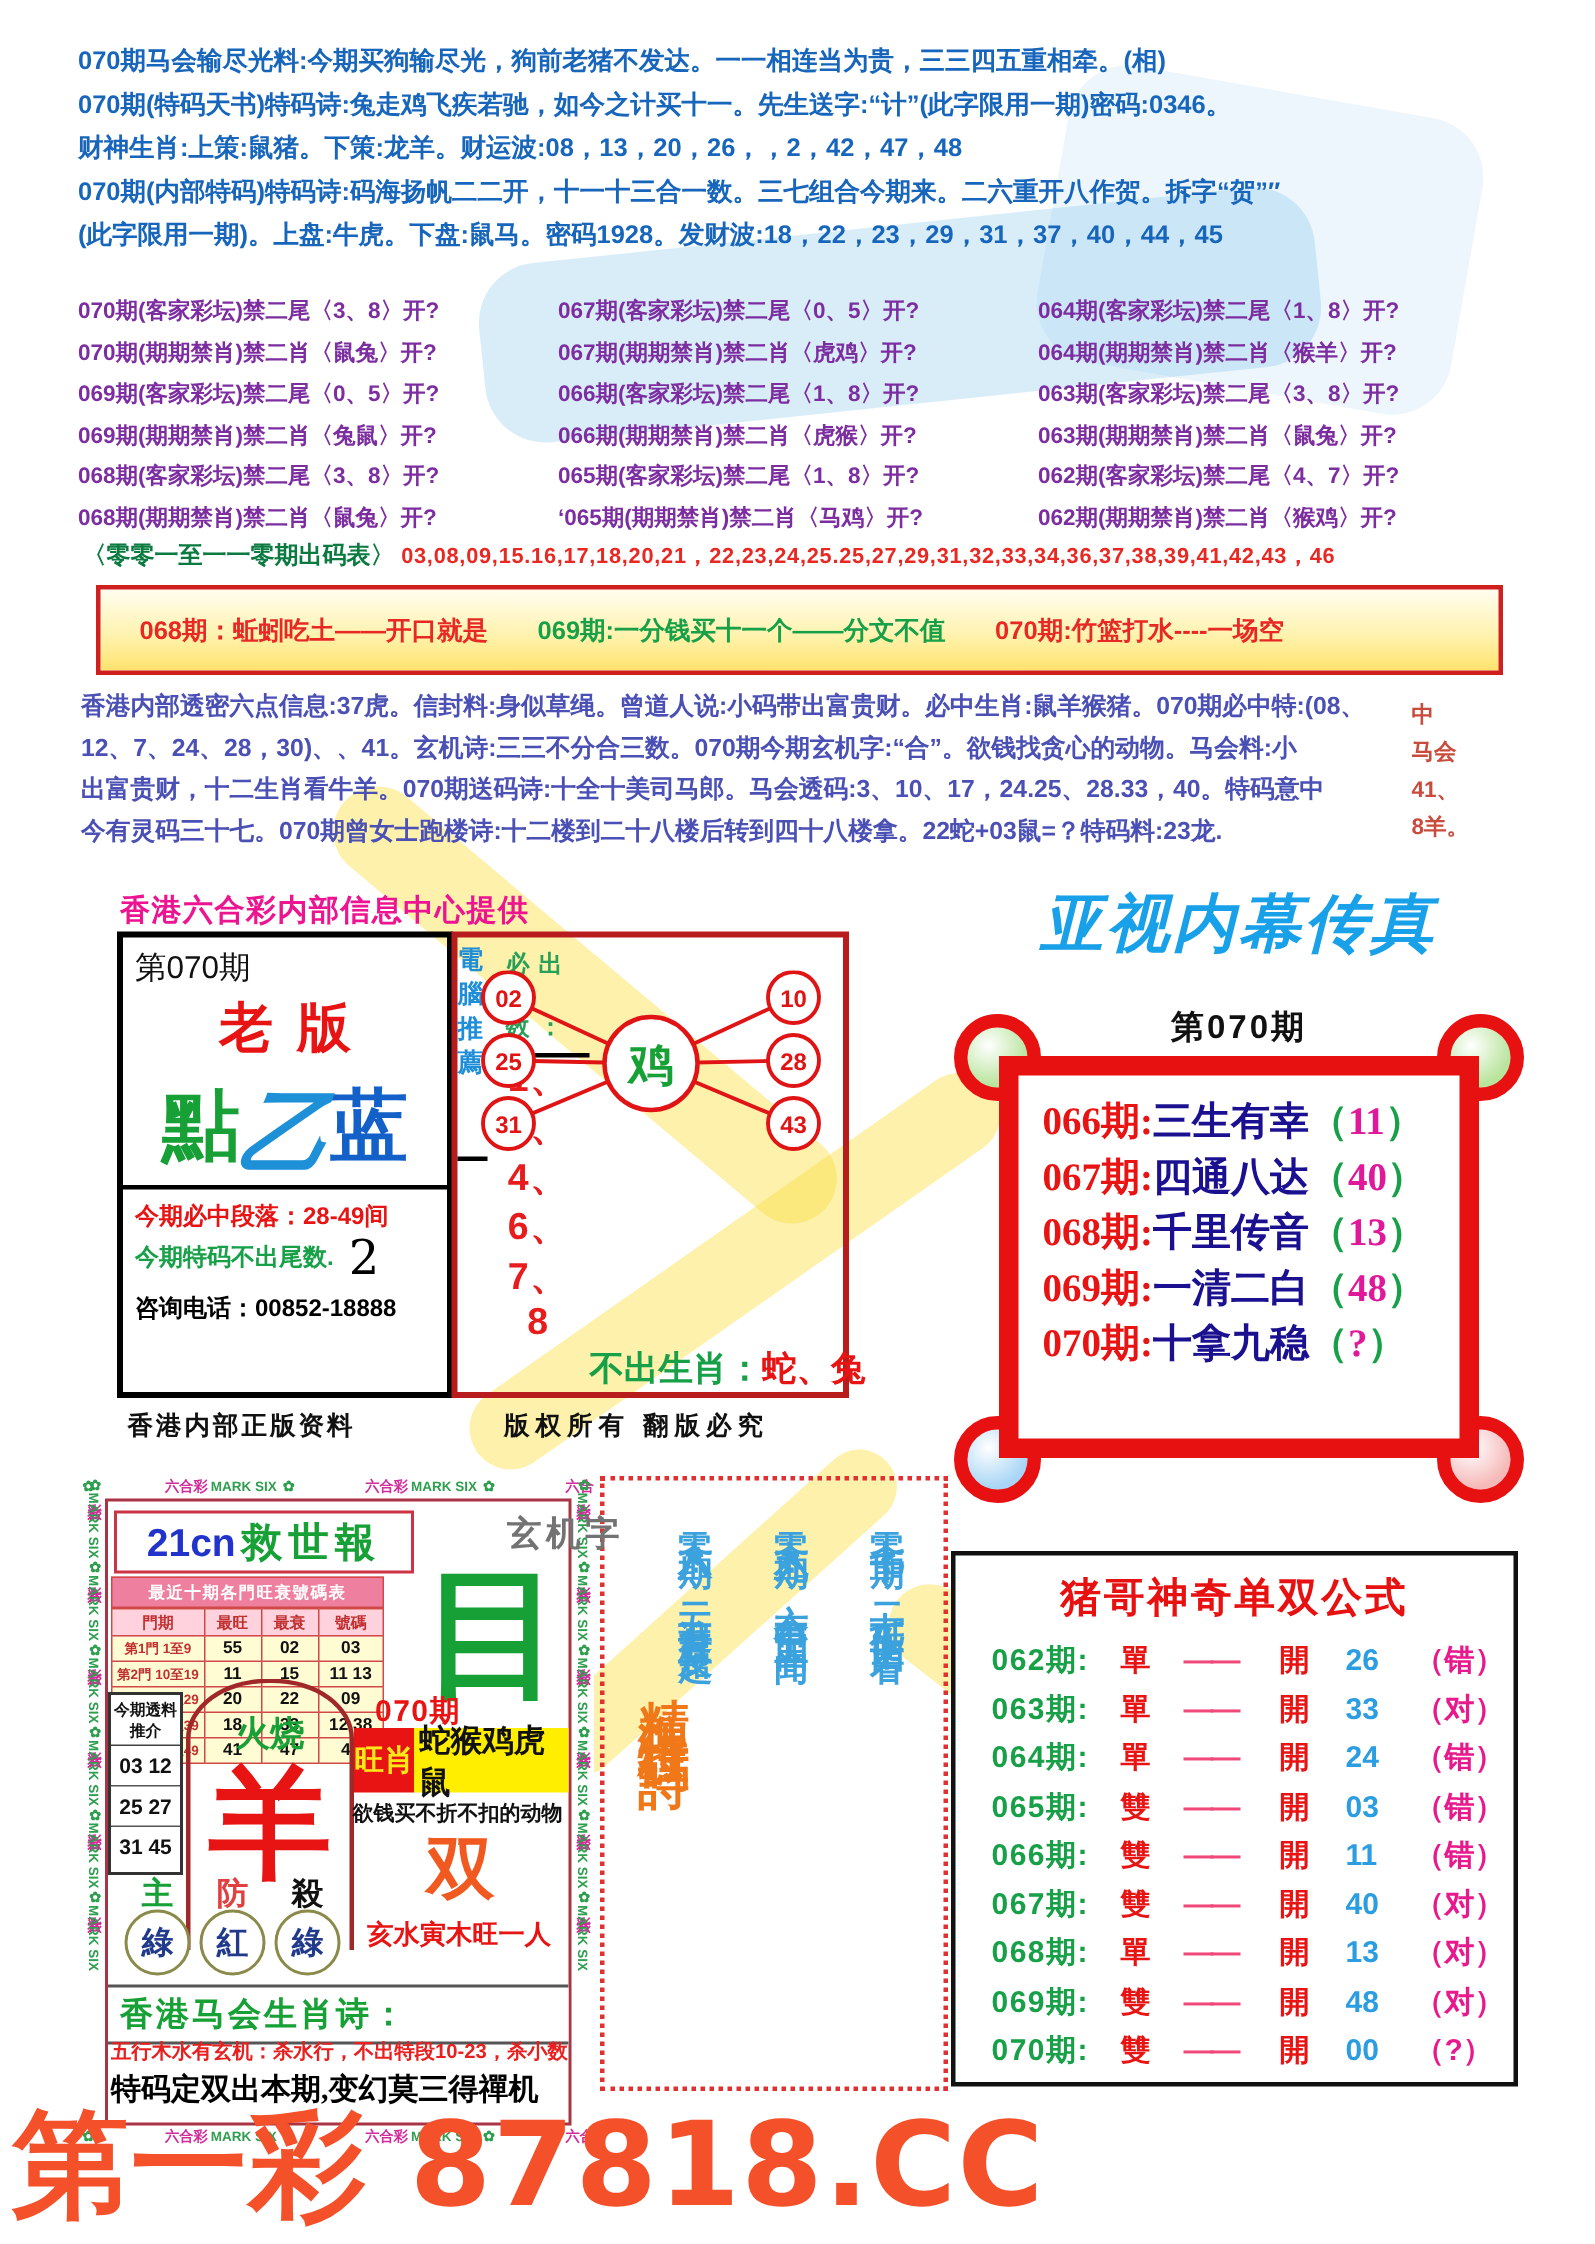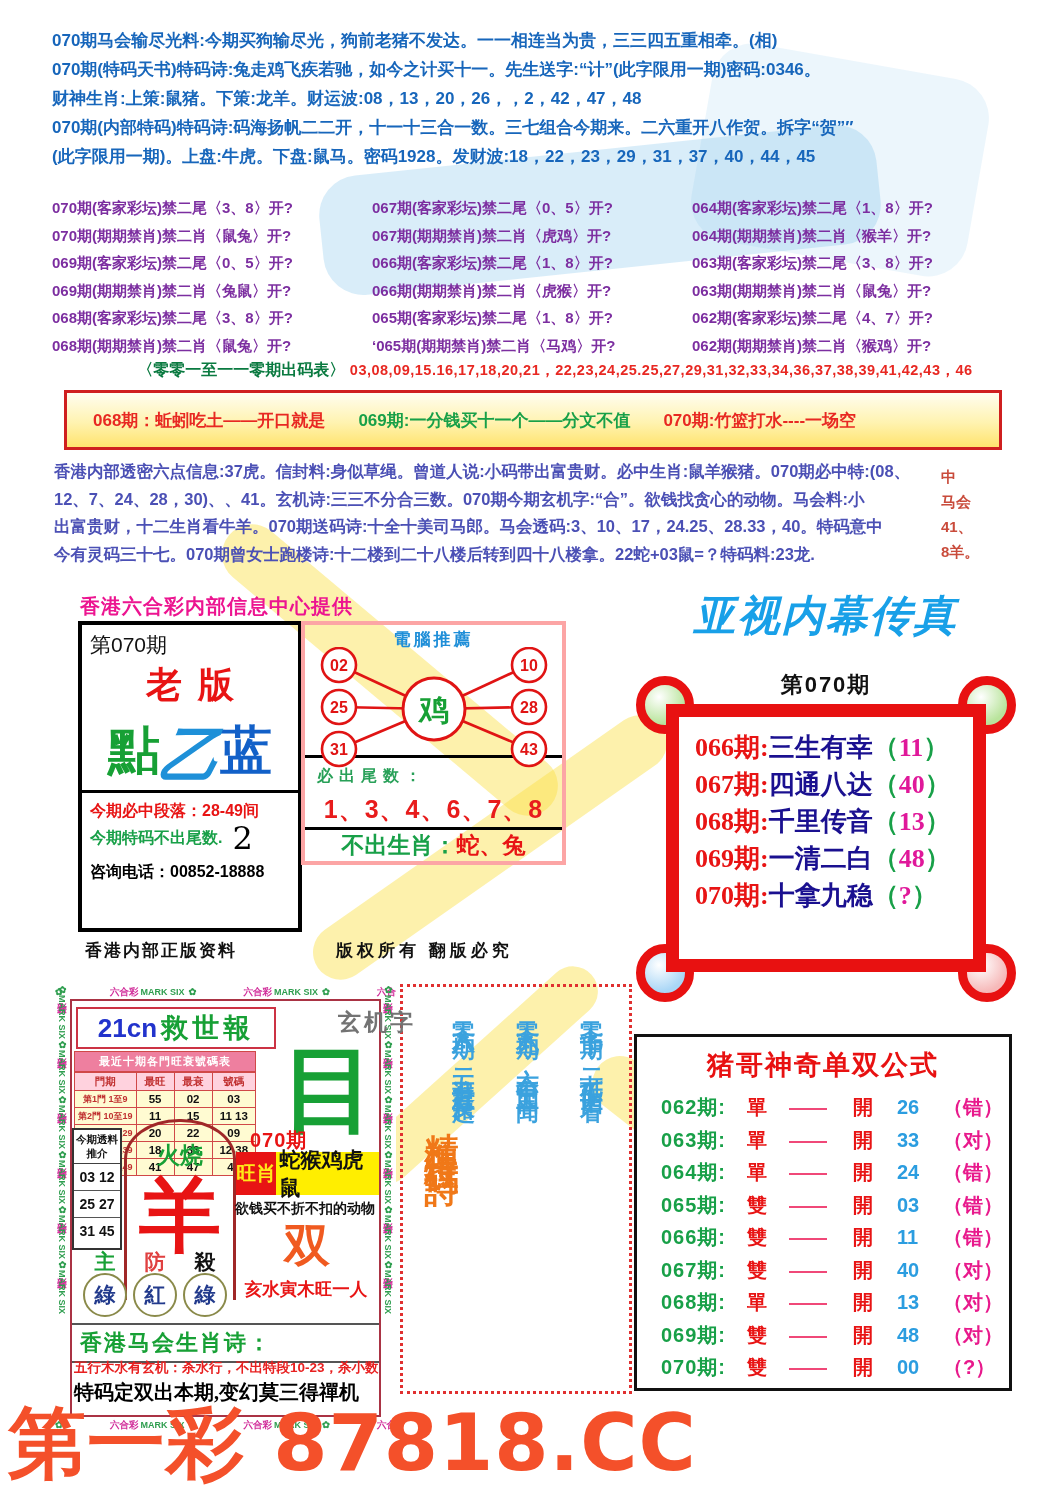--- a/index.html
+++ b/index.html
@@ -9,21 +9,21 @@
   
   .wm{position:absolute;border-radius:40px;pointer-events:none;}
   .wm-blue{background:rgba(120,190,235,.28);}
   .wm-yellow{background:rgba(250,225,70,.45);}
   
   .top-lines{left:52px;top:26px;width:990px;color:#1766bb;font-weight:700;font-size:17px;line-height:29px;}
   
   .bans{left:52px;top:194px;width:960px;display:flex;color:#7c2ea0;font-weight:700;font-size:15px;line-height:27.5px;}
   .bans .col{width:33.4%;white-space:nowrap;}
   
-  .chuma{left:55px;top:360px;width:1000px;white-space:nowrap;text-align:center;}
+  .chuma{left:55px;top:360px;width:1000px;white-space:nowrap;}
   .chuma .lab{color:#0a7a40;font-weight:700;font-size:16px;font-family:"Liberation Serif",serif;}
   .chuma .nums{color:#e82822;font-weight:700;font-size:14.5px;letter-spacing:.5px;}
   
   .ybox{left:64px;top:390px;width:938px;height:60px;border:3px solid #cf1f1f;
         background:linear-gradient(180deg,#fffdf0 0%,#fff3b0 55%,#ffe36e 100%);
         display:flex;align-items:center;gap:33px;padding:0 26px;box-sizing:border-box;
         font-weight:700;font-size:17px;white-space:nowrap;}
   .ybox .r{color:#e82822;} .ybox .g{color:#18a048;}
   
   .purple{left:54px;top:458px;width:970px;color:#4b50b5;font-weight:700;font-size:16.5px;line-height:27.5px;}
@@ -40,22 +40,22 @@
   .dianyilan .dian{color:#17a035;font-weight:900;font-size:52px;font-family:"Liberation Serif",serif;}
   .dianyilan .yi{color:#1e90d8;font-weight:900;font-size:60px;font-style:italic;transform:skewX(-8deg);line-height:1;}
   .dianyilan .lan{color:#1260c8;font-weight:900;font-size:52px;font-family:"Liberation Serif",serif;}
   .lbox .sep{border-top:3.5px solid #000;margin-top:4px;}
   .lbox .duan{color:#e81414;font-weight:700;font-size:16px;padding:8px 8px 0 8px;}
   .lbox .notail{color:#18a048;font-weight:700;font-size:16px;padding:0 8px;display:flex;align-items:center;}
   .lbox .notail .big2{color:#000;font-weight:400;font-size:32px;font-family:"DejaVu Serif",serif;margin-left:10px;line-height:1;}
   .lbox .phone{color:#000;font-weight:700;font-size:16px;padding:8px 8px 0 8px;}
   .lfoot{left:85px;top:939px;color:#111;font-weight:700;font-size:17px;letter-spacing:2px;}
   
-  .mbox{left:301px;top:621px;width:265px;height:244px;border:4px solid #fca5a5;box-sizing:border-box;
-        display:flex;flex-direction:column;background:transparent;}
+  .mbox{left:301px;top:621px;width:265px;height:311px;border:4px solid #b91c1c;box-sizing:border-box;
+        display:flex;flex-direction:row;background:transparent;}
   .diag{height:146px;border-bottom:3.5px solid #000;position:relative;}
   .diag-title{text-align:center;color:#1e8ed8;font-weight:700;font-size:17px;letter-spacing:3px;padding-top:3px;}
   .diag svg{position:absolute;left:0;top:22px;}
   .tails{height:80px;border-bottom:3.5px solid #000;padding:8px 12px 0 12px;box-sizing:border-box;}
   .tails .lab{color:#28a058;font-weight:700;font-size:16px;letter-spacing:6px;}
   .tails .vals{color:#e81c1c;font-weight:700;font-size:25px;text-align:center;margin-top:6px;letter-spacing:1px;}
   .nozo{flex:1;display:flex;align-items:flex-end;justify-content:center;font-weight:900;font-size:23px;white-space:nowrap;}
   .nozo .lab{color:#18a048;} .nozo .vals{color:#e81414;}
   .mfoot{left:336px;top:939px;color:#111;font-weight:700;font-size:17px;letter-spacing:4px;}
   

